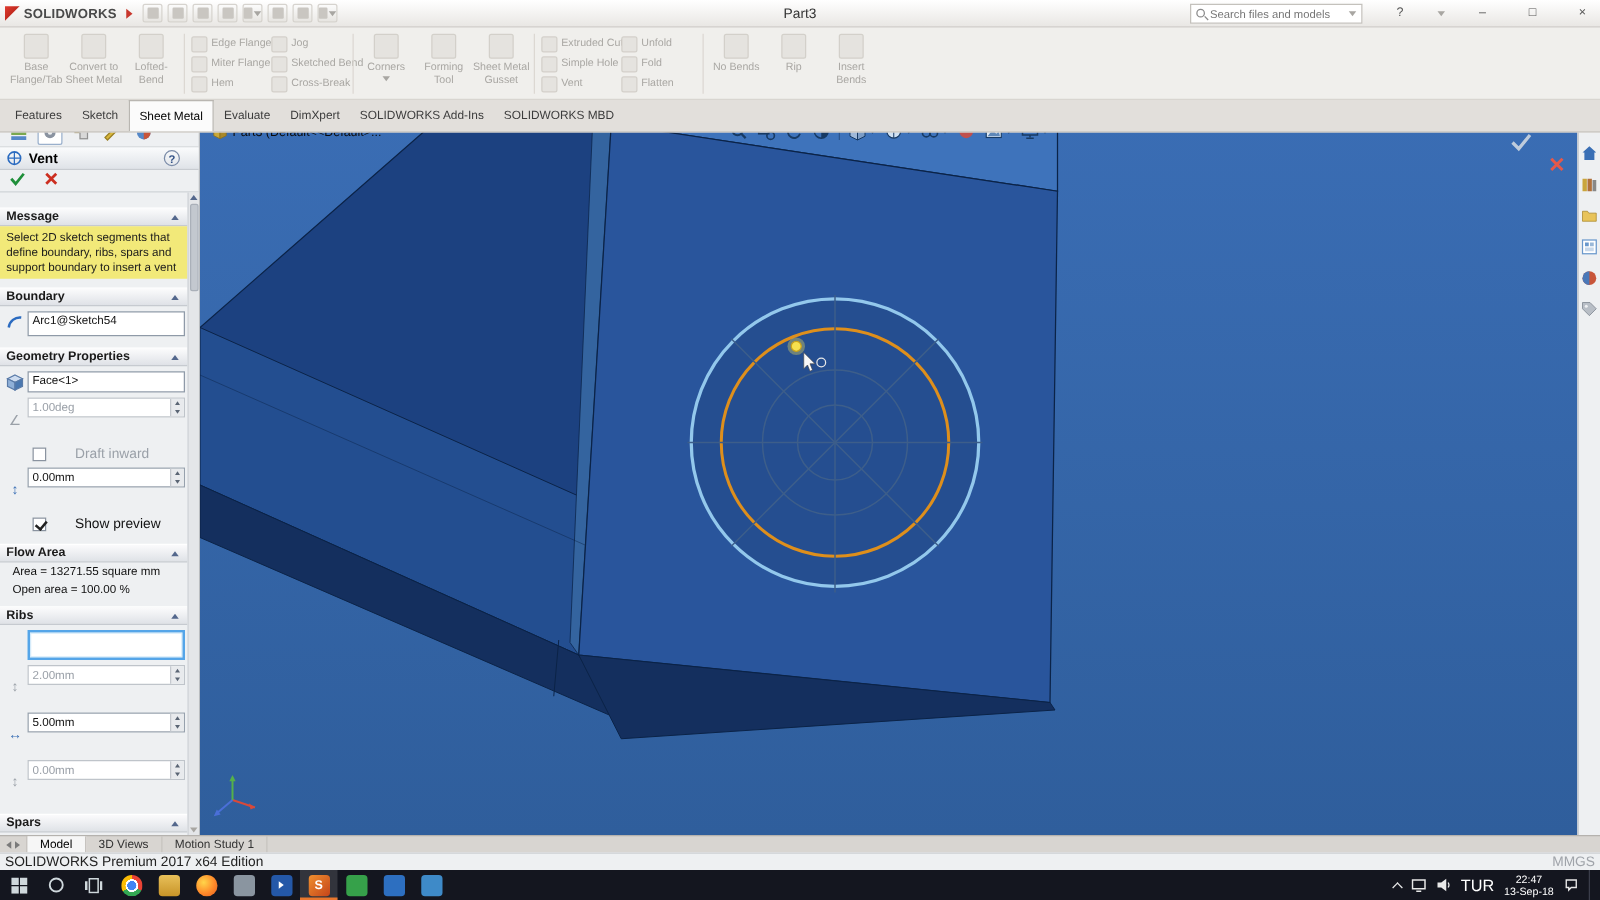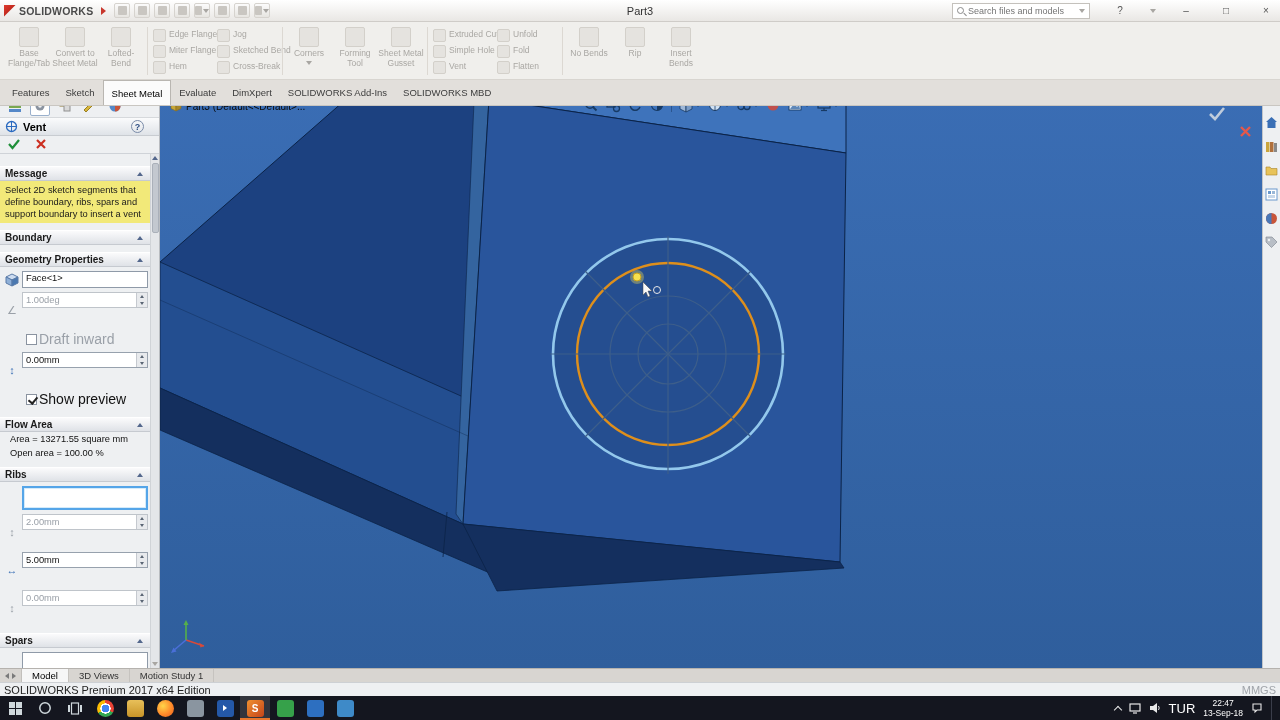--- a/index.html
+++ b/index.html
@@ -59,21 +59,21 @@
 .glyph-b{color:#3a6fb5}.glyph-g{color:#9aa0a8}
 .selbox{flex:1;min-height:20px;background:#fff;border:1px solid #8f9aa8;font-size:9.3px;padding:1px 3px;color:#111}
 .inrow{display:flex;align-items:center;padding:2px 2px}
 .numwrap{flex:1;position:relative;height:34px}
 .numwrap input{width:100%;height:16px;border:1px solid #97a1ad;background:#fff;font-size:9.3px;padding:0 13px 0 3px;font-family:inherit;color:#111}
 .numwrap.dis input{color:#9aa0a8;border-color:#bfc4ca}
 .spin{position:absolute;right:1px;top:1px;width:11px;height:14px;display:flex;flex-direction:column;align-items:center;justify-content:space-around;background:#e8eaed;border-left:1px solid #c5c9cf}
 .spin i{display:block;width:0;height:0;border-left:2.5px solid transparent;border-right:2.5px solid transparent}
 .spin .u{border-bottom:3.5px solid #5a6574}
 .spin .d{border-top:3.5px solid #5a6574}
-.cbrow{display:flex;align-items:center;gap:2px;padding:3px 2px 3px 26px;font-size:14px;color:#111}
+.cbrow{display:flex;align-items:center;gap:23px;padding:3px 2px 3px 26px;font-size:11px;color:#111}
 .cbrow.dis{color:#9aa0a8}
 .cb{width:11px;height:11px;background:#fff;border:1px solid #8a93a0;position:relative;flex:none}
 .cb.on::after{content:"";position:absolute;left:2.5px;top:0;width:4px;height:7px;border:solid #222;border-width:0 2px 2px 0;transform:rotate(40deg)}
 .flowline{font-size:9.3px;padding:2px 2px 2px 10px;color:#111}
 .bigbox{margin:4px 2px 2px 22px;height:24px;background:#fff;border:1px solid #8f9aa8}
 .bigbox.hl{border:2px solid #55a5e8;box-shadow:inset 0 0 0 1px #d5ebfa}
 .pscroll{position:absolute;right:0;top:60px;bottom:0;width:9px;background:#e4e6e9;border-left:1px solid #d0d3d7;display:flex;flex-direction:column;align-items:center;padding:2px 0}
 .sthumb{width:7px;height:70px;background:#c3c8cf;border:1px solid #aab0b9;border-radius:2px;margin-top:3px}
 .spacer{flex:1}
 
@@ -328,20 +328,28 @@
     <div class="grp-h" style="margin-top:0">
         <span>Message</span>
         <span class="tri-up"></span>
       </div>
     <div class="msgbox">Select 2D sketch segments that define boundary, ribs, spars and support boundary to insert a vent</div>
 
     <div class="grp-h">
         <span>Boundary</span>
         <span class="tri-up"></span>
       </div>
+    <div class="selrow">
+      <span class="rowico">
+          <svg width="14" height="14">
+            <path d="M2 11 A9 9 0 0 1 12 3" fill="none" stroke="#2b6bc0" stroke-width="2"></path>
+          </svg>
+        </span>
+      <div class="selbox"><span>Arc1@Sketch54</span></div>
+    </div>
 
     <div class="grp-h">
         <span>Geometry Properties</span>
         <span class="tri-up"></span>
       </div>
     <div class="selrow">
       <span class="rowico">
           <svg width="14" height="14">
             <polygon points="7,1 13,4 7,7 1,4" fill="#cddcf0" stroke="#5a7ba8"></polygon>
             <polygon points="1,4 7,7 7,13 1,10" fill="#8fb0d8" stroke="#5a7ba8"></polygon>

